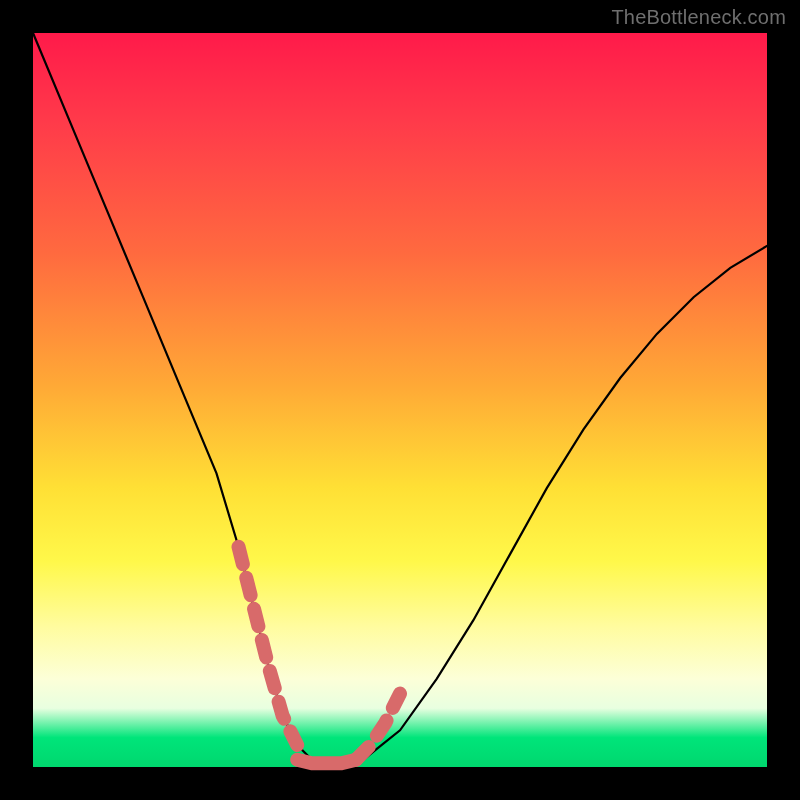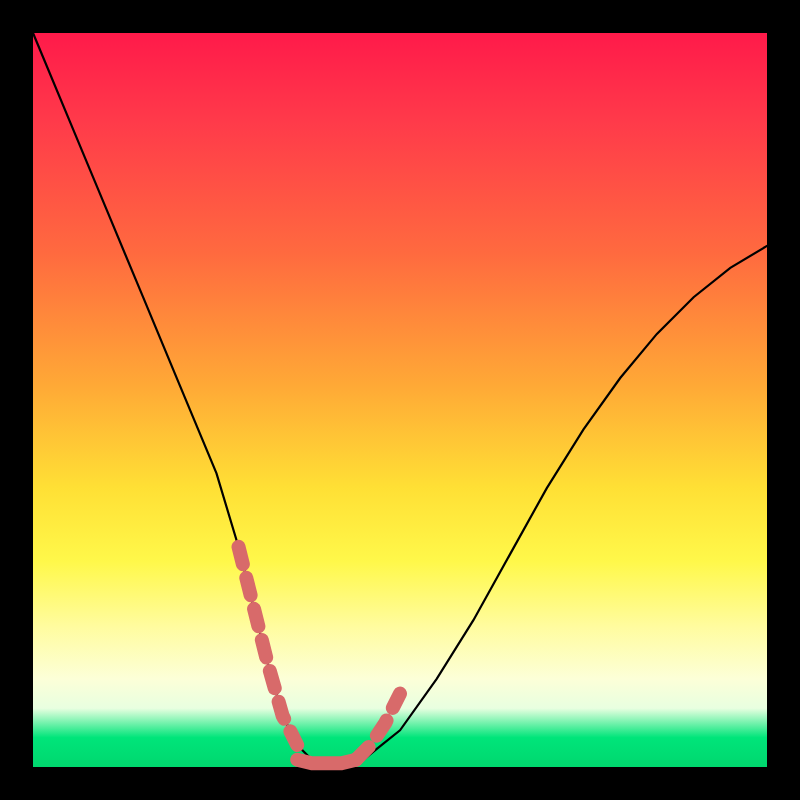--- a/index.html
+++ b/index.html
@@ -56,20 +56,21 @@
     top: 0;
     width: 734px;
     height: 734px;
     overflow: visible;
   }
 </style>
 </head>
 <body>
 
 <div class="frame">
+  <div class="watermark">TheBottleneck.com</div>
 
   <div class="plot">
     <svg class="curve" viewBox="0 0 734 734" preserveAspectRatio="none">
 
       <path fill="none" stroke="#000" stroke-width="2.2" stroke-linecap="round" d="M0.0 0.0 L36.7 88.1 L73.4 176.2 L110.1 264.2 L146.8 352.3 L183.5 440.4 L205.5 513.8 L220.2 572.5 L234.9 631.2 L249.6 682.6 L264.2 712.0 L278.9 726.7 L293.6 734.0 L308.3 734.0 L330.3 726.7 L367.0 697.3 L403.7 645.9 L440.4 587.2 L477.1 521.1 L513.8 455.1 L550.5 396.4 L587.2 345.0 L623.9 300.9 L660.6 264.2 L697.3 234.9 L734.0 212.9" id="mainCurve"></path>
 
       <path fill="none" stroke="#d86a6a" stroke-width="14" stroke-linecap="round" stroke-dasharray="18 14" d="M205.5 513.8 L220.2 572.5 L234.9 631.2 L249.6 682.6 L264.2 712.0" id="markLeft"></path>
       <path fill="none" stroke="#d86a6a" stroke-width="14" stroke-linecap="round" d="M264.2 726.7 L278.9 730.3 L293.6 730.3 L308.3 730.3 L323.0 726.7" id="markBottom"></path>
       <path fill="none" stroke="#d86a6a" stroke-width="14" stroke-linecap="round" stroke-dasharray="18 14" d="M323.0 726.7 L337.6 712.0 L352.3 690.0 L367.0 660.6" id="markRight"></path>
     </svg>

